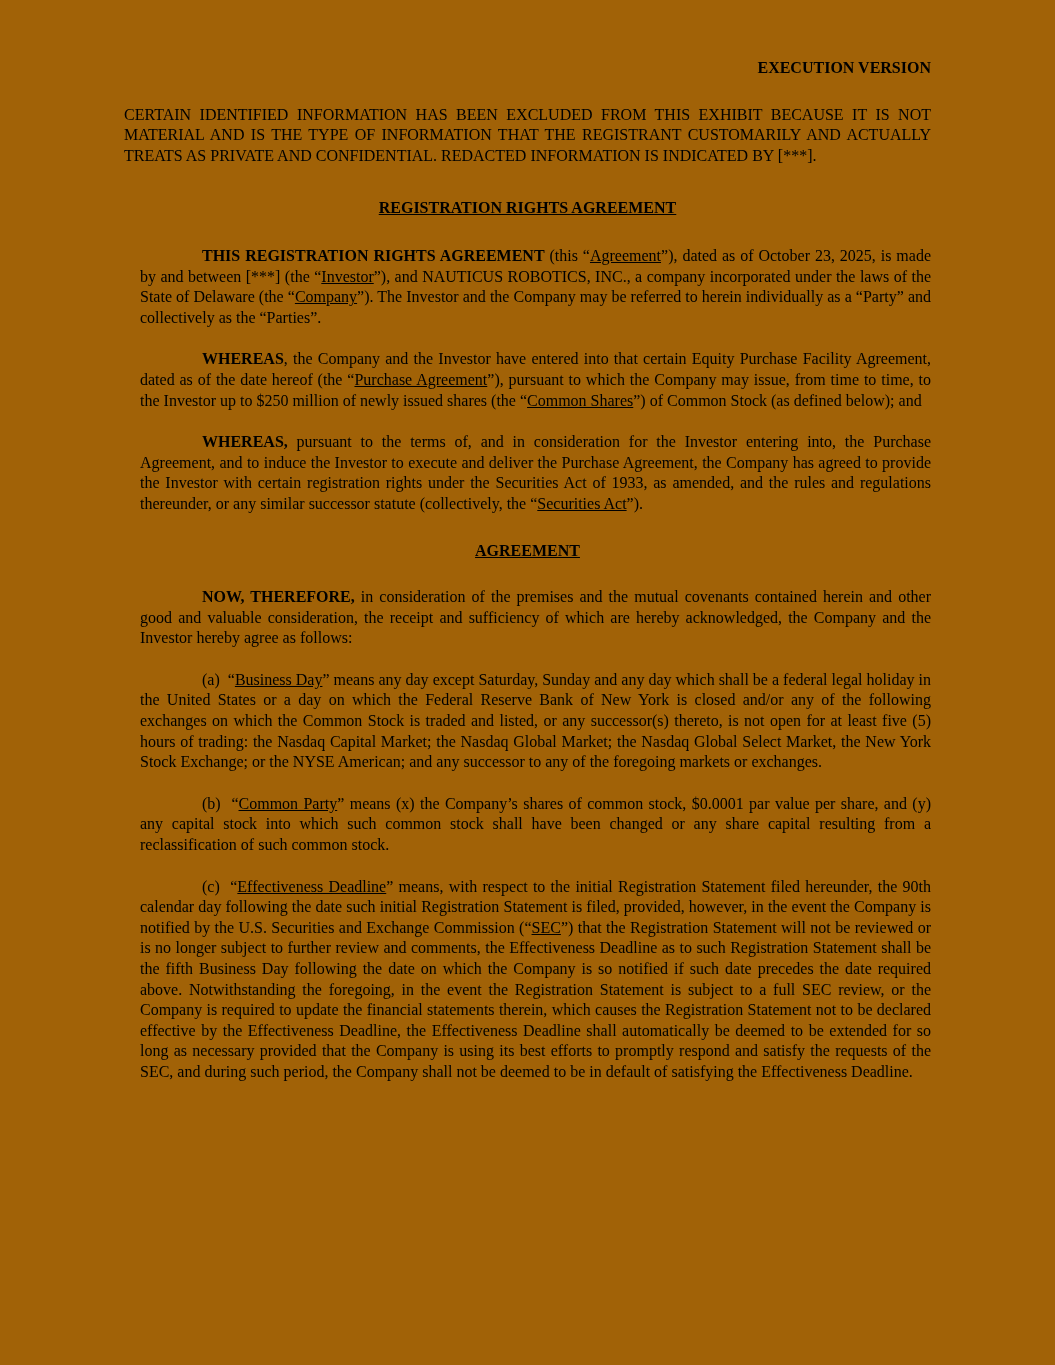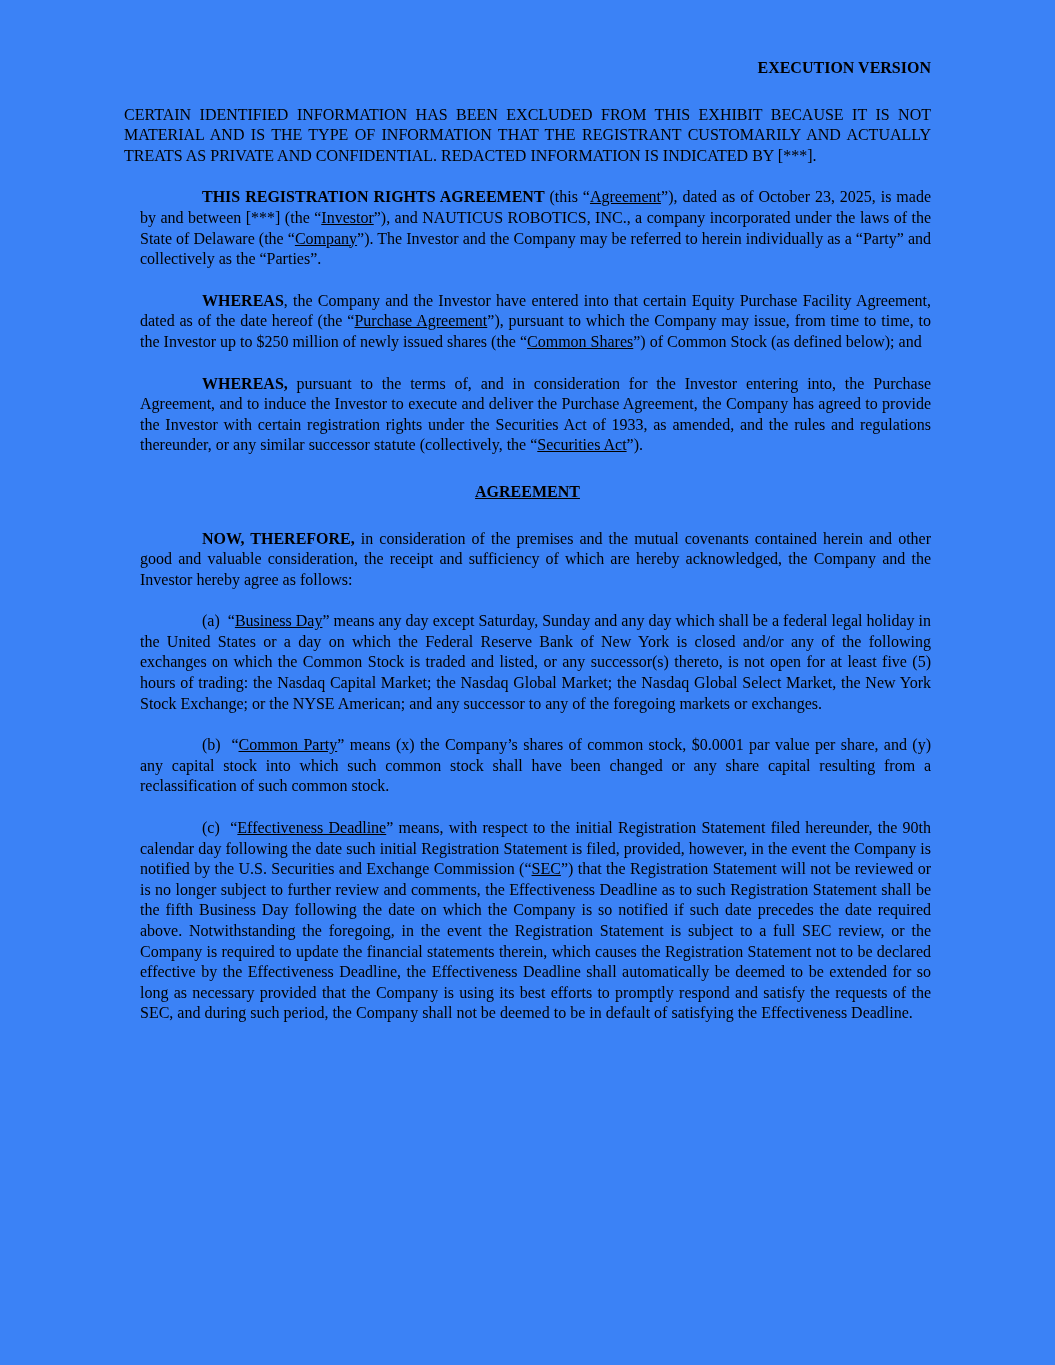--- a/index.html
+++ b/index.html
@@ -1,21 +1,21 @@
 <!DOCTYPE html>
 <html><head>
 <meta charset="utf-8">
 <style>
   html, body { margin: 0; padding: 0; background: #ffffff; }
   .page {
     width: 1055px;
     min-height: 1365px;
     box-sizing: border-box;
     padding: 58px 124px 90px 124px;
-    background: #3b82f6;
+    background: #a16207;
     color: #000000;
     font-family: "Liberation Serif", serif;
     font-size: 16px;
     line-height: 20.6px;
   }
   p { margin: 0 0 21px 0; }
   .justify { text-align: justify; }
   .indent  { text-indent: 62px; margin-left: 16px; }
   .right   { text-align: right; }
   .center  { text-align: center; }
@@ -29,20 +29,21 @@
 </style>
 </head>
 <body>
 
 <div class="page">
 
   <p class="right bold exec-header">EXECUTION VERSION</p>
 
   <p class="justify"><span>CERTAIN IDENTIFIED INFORMATION HAS BEEN EXCLUDED FROM THIS EXHIBIT BECAUSE IT IS NOT MATERIAL AND IS THE TYPE OF INFORMATION THAT THE REGISTRANT CUSTOMARILY AND ACTUALLY TREATS AS PRIVATE AND CONFIDENTIAL. REDACTED INFORMATION IS INDICATED BY [***].</span></p>
 
+  <p class="center doc-title"><span class="b u">REGISTRATION RIGHTS AGREEMENT</span></p>
 
   <p class="justify indent"><span class="b">THIS REGISTRATION RIGHTS AGREEMENT</span><span> (this “</span><span class="u">Agreement</span><span>”), dated as of October 23, 2025, is made by and between [***] (the “</span><span class="u">Investor</span><span>”), and NAUTICUS ROBOTICS, INC., a company incorporated under the laws of the State of Delaware (the “</span><span class="u">Company</span><span>”). The Investor and the Company may be referred to herein individually as a “Party” and collectively as the “Parties”.</span></p>
 
   <p class="justify indent"><span class="b">WHEREAS</span><span>, the Company and the Investor have entered into that certain Equity Purchase Facility Agreement, dated as of the date hereof (the “</span><span class="u">Purchase Agreement</span><span>”), pursuant to which the Company may issue, from time to time, to the Investor up to $250 million of newly issued shares (the “</span><span class="u">Common Shares</span><span>”) of Common Stock (as defined below); and</span></p>
 
   <p class="justify indent"><span class="b">WHEREAS,</span><span> pursuant to the terms of, and in consideration for the Investor entering into, the Purchase Agreement, and to induce the Investor to execute and deliver the Purchase Agreement, the Company has agreed to provide the Investor with certain registration rights under the Securities Act of 1933, as amended, and the rules and regulations thereunder, or any similar successor statute (collectively, the “</span><span class="u">Securities Act</span><span>”).</span></p>
 
   <p class="center agr-title"><span class="b u">AGREEMENT</span></p>
 
   <p class="justify indent"><span class="b">NOW, THEREFORE,</span><span> in consideration of the premises and the mutual covenants contained herein and other good and valuable consideration, the receipt and sufficiency of which are hereby acknowledged, the Company and the Investor hereby agree as follows:</span></p>

